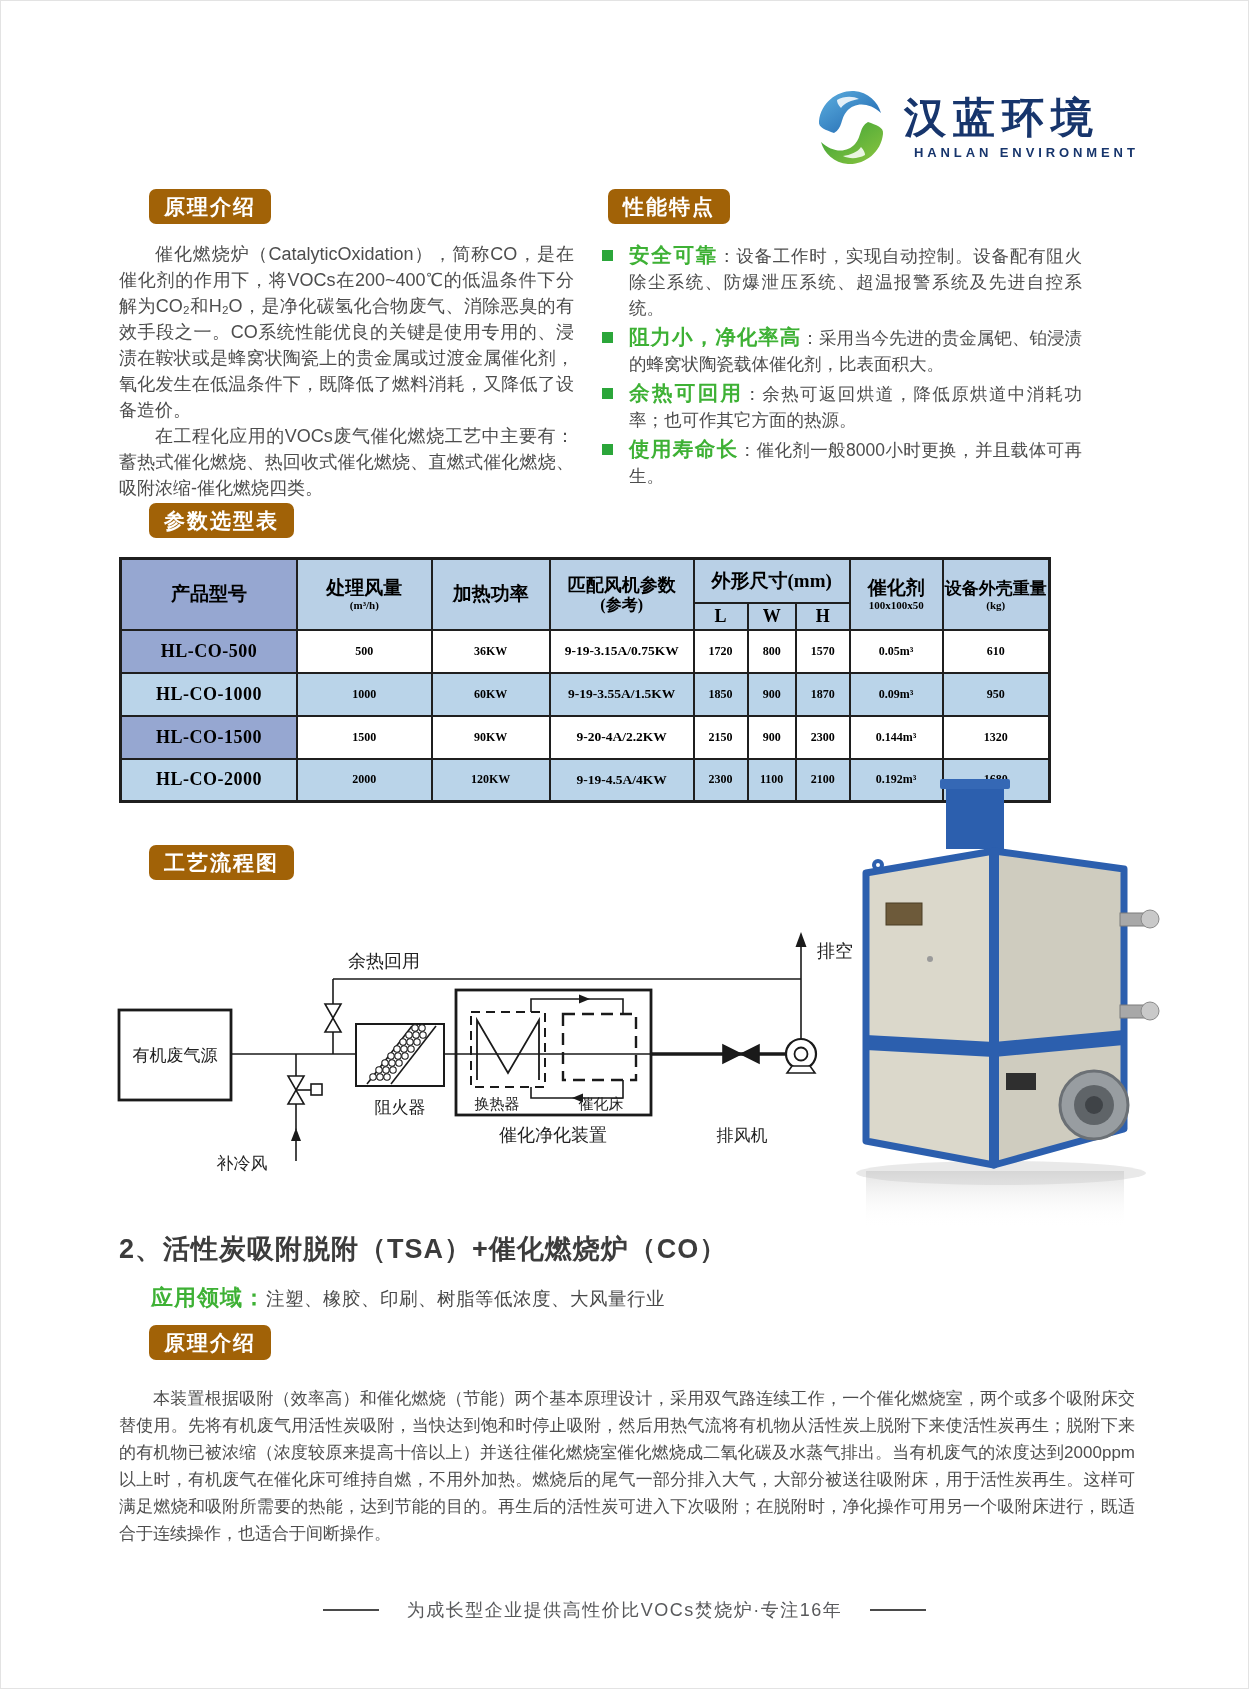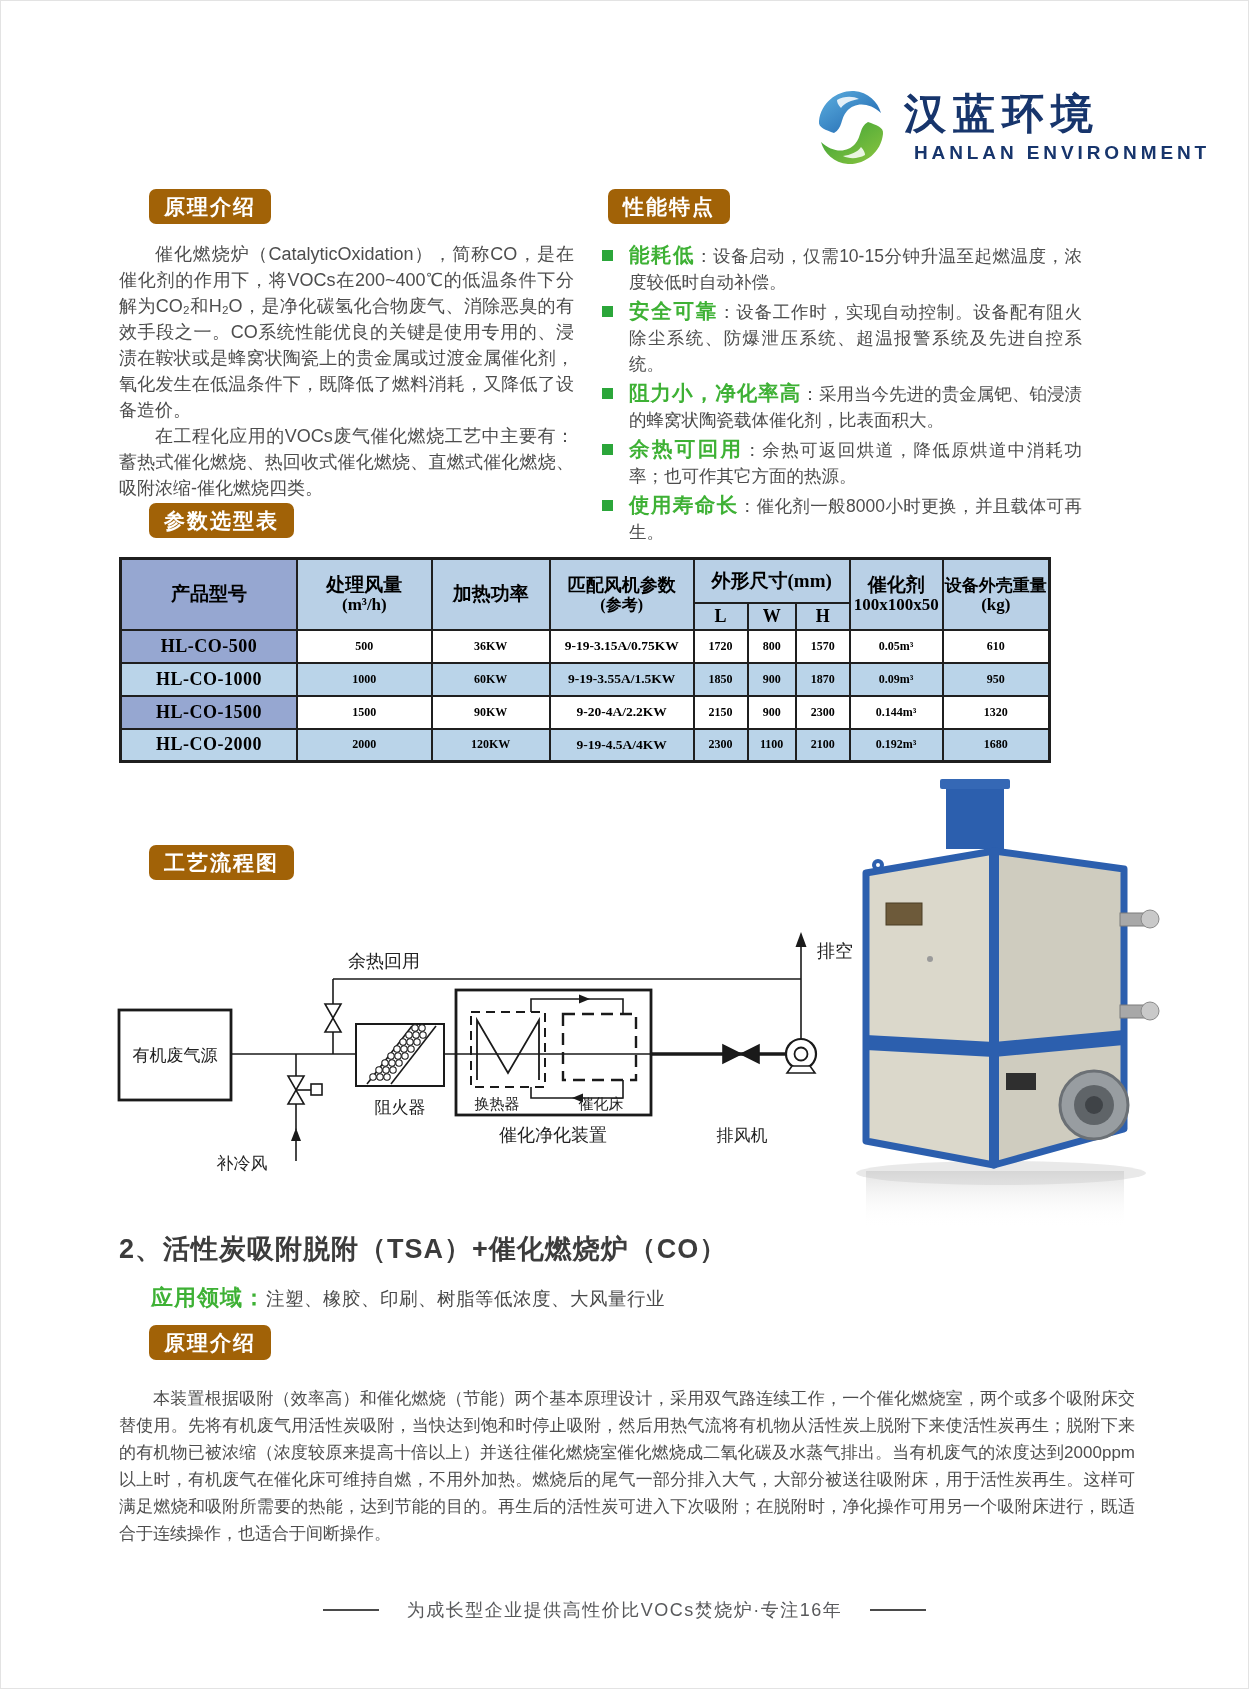--- a/index.html
+++ b/index.html
@@ -5,21 +5,21 @@
   html,body{margin:0;padding:0;background:#f3f3f3;}
   .page{
     position:relative;width:1249px;height:1689px;margin:0 auto;background:#fff;
     font-family:"Liberation Sans",sans-serif;overflow:hidden;box-sizing:border-box;
     border:1px solid #e3e3e3;color:#4d4d4d;
   }
   
   .logo{position:absolute;left:810px;top:86px;display:flex;align-items:center;gap:13px;}
   .logo-text{display:flex;flex-direction:column;}
   .logo-cn{font-size:42px;font-weight:bold;color:#17356c;letter-spacing:7px;line-height:1.05;white-space:nowrap;}
-  .logo-en{font-size:19px;font-weight:bold;color:#17356c;letter-spacing:3.9px;margin-top:5px;white-space:nowrap;padding-left:10px;}
+  .logo-en{font-size:13px;font-weight:bold;color:#17356c;letter-spacing:3.9px;margin-top:5px;white-space:nowrap;padding-left:10px;}
   
   .badge{
     position:absolute;background:#a16207;color:#fff;font-size:21px;font-weight:bold;
     letter-spacing:2px;padding:7px 15px;border-radius:7px;line-height:1;white-space:nowrap;
   }
   .b1{left:148px;top:188px}.b2{left:607px;top:188px}.b3{left:148px;top:502px}
   .b4{left:148px;top:844px}.b5{left:148px;top:1324px}
   
   .principle1{position:absolute;left:118px;top:240px;width:455px;font-size:18px;line-height:26px;text-align:justify;color:#4d4d4d;}
   .principle1 p{margin:0;text-indent:2em;}
@@ -35,23 +35,23 @@
     position:absolute;left:118px;top:556px;width:932px;border-collapse:collapse;table-layout:fixed;
     font-family:"Liberation Serif",serif;font-weight:bold;color:#000;background:#fff;
     border:3px solid #1f1f1f;
   }
   .param-table th,.param-table td{border:2px solid #1f1f1f;text-align:center;vertical-align:middle;padding:0;overflow:hidden;}
   .param-table thead th{background:#b9d0e6;font-size:19px;line-height:1.15;}
   .param-table thead th.c-model{background:#96a7d1;}
   .param-table .hr1{height:44px;}
   .param-table .hr2{height:27px;}
   .param-table .hr2 th{font-size:18px;}
-  .sub-line{display:block;font-size:17px;}
+  .sub-line{display:block;font-size:11px;}
   .sub-line2{display:block;font-size:16px;}
-  .param-table tbody tr{height:33px;}
+  .param-table tbody tr{height:43px;}
   .param-table tbody tr.alt td{background:#bad4e9;}
   .param-table td.model-cell{background:#96a7d1;font-size:18px;letter-spacing:0.5px;}
   .param-table td{font-size:12px;}
   .param-table td.fan-cell{font-size:13.5px;}
   
   .flow-svg{position:absolute;left:110px;top:886px;}
   .flow-label{font-family:"Liberation Sans",sans-serif;fill:#222;}
   .product-svg{position:absolute;left:855px;top:772px;}
   
   .heading2{position:absolute;left:118px;top:1230px;font-size:27px;font-weight:bold;color:#3c3c3c;letter-spacing:1px;white-space:nowrap;}
@@ -96,24 +96,20 @@
   <div class="badge b3">参数选型表</div>
   <div class="badge b4">工艺流程图</div>
   <div class="badge b5">原理介绍</div>
 
   <div class="principle1">
     <p>催化燃烧炉（CatalyticOxidation），简称CO，是在催化剂的作用下，将VOCs在200~400℃的低温条件下分解为CO₂和H₂O，是净化碳氢化合物废气、消除恶臭的有效手段之一。CO系统性能优良的关键是使用专用的、浸渍在鞍状或是蜂窝状陶瓷上的贵金属或过渡金属催化剂，氧化发生在低温条件下，既降低了燃料消耗，又降低了设备造价。</p>
     <p>在工程化应用的VOCs废气催化燃烧工艺中主要有：蓄热式催化燃烧、热回收式催化燃烧、直燃式催化燃烧、吸附浓缩-催化燃烧四类。</p>
   </div>
 
   <ul class="features">
-    <li class="feature">
-      <span class="sq"></span>
-      <span class="ft">能耗低</span><span>：设备启动，仅需10-15分钟升温至起燃温度，浓度较低时自动补偿。</span>
-    </li>
     <li class="feature">
       <span class="sq"></span>
       <span class="ft">安全可靠</span><span>：设备工作时，实现自动控制。设备配有阻火除尘系统、防爆泄压系统、超温报警系统及先进自控系统。</span>
     </li>
     <li class="feature">
       <span class="sq"></span>
       <span class="ft">阻力小，净化率高</span><span>：采用当今先进的贵金属钯、铂浸渍的蜂窝状陶瓷载体催化剂，比表面积大。</span>
     </li>
     <li class="feature">
       <span class="sq"></span>

